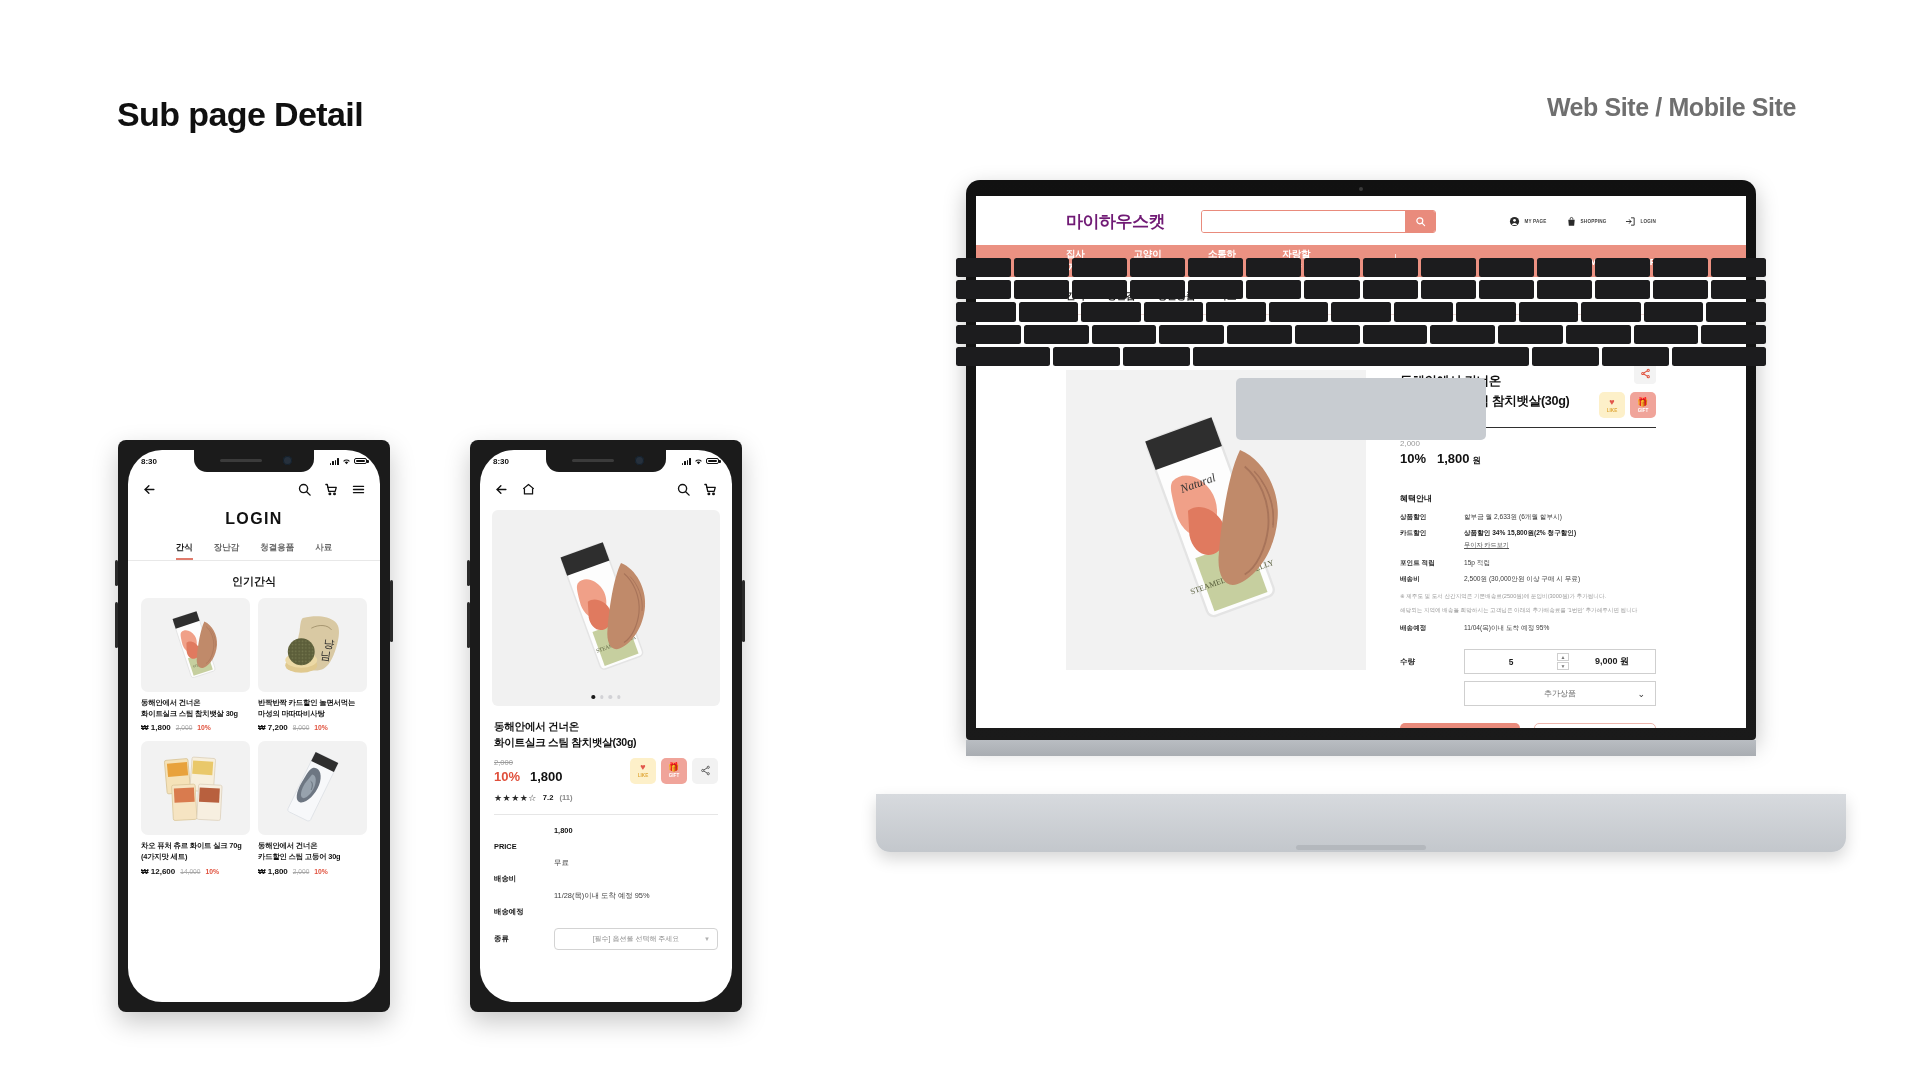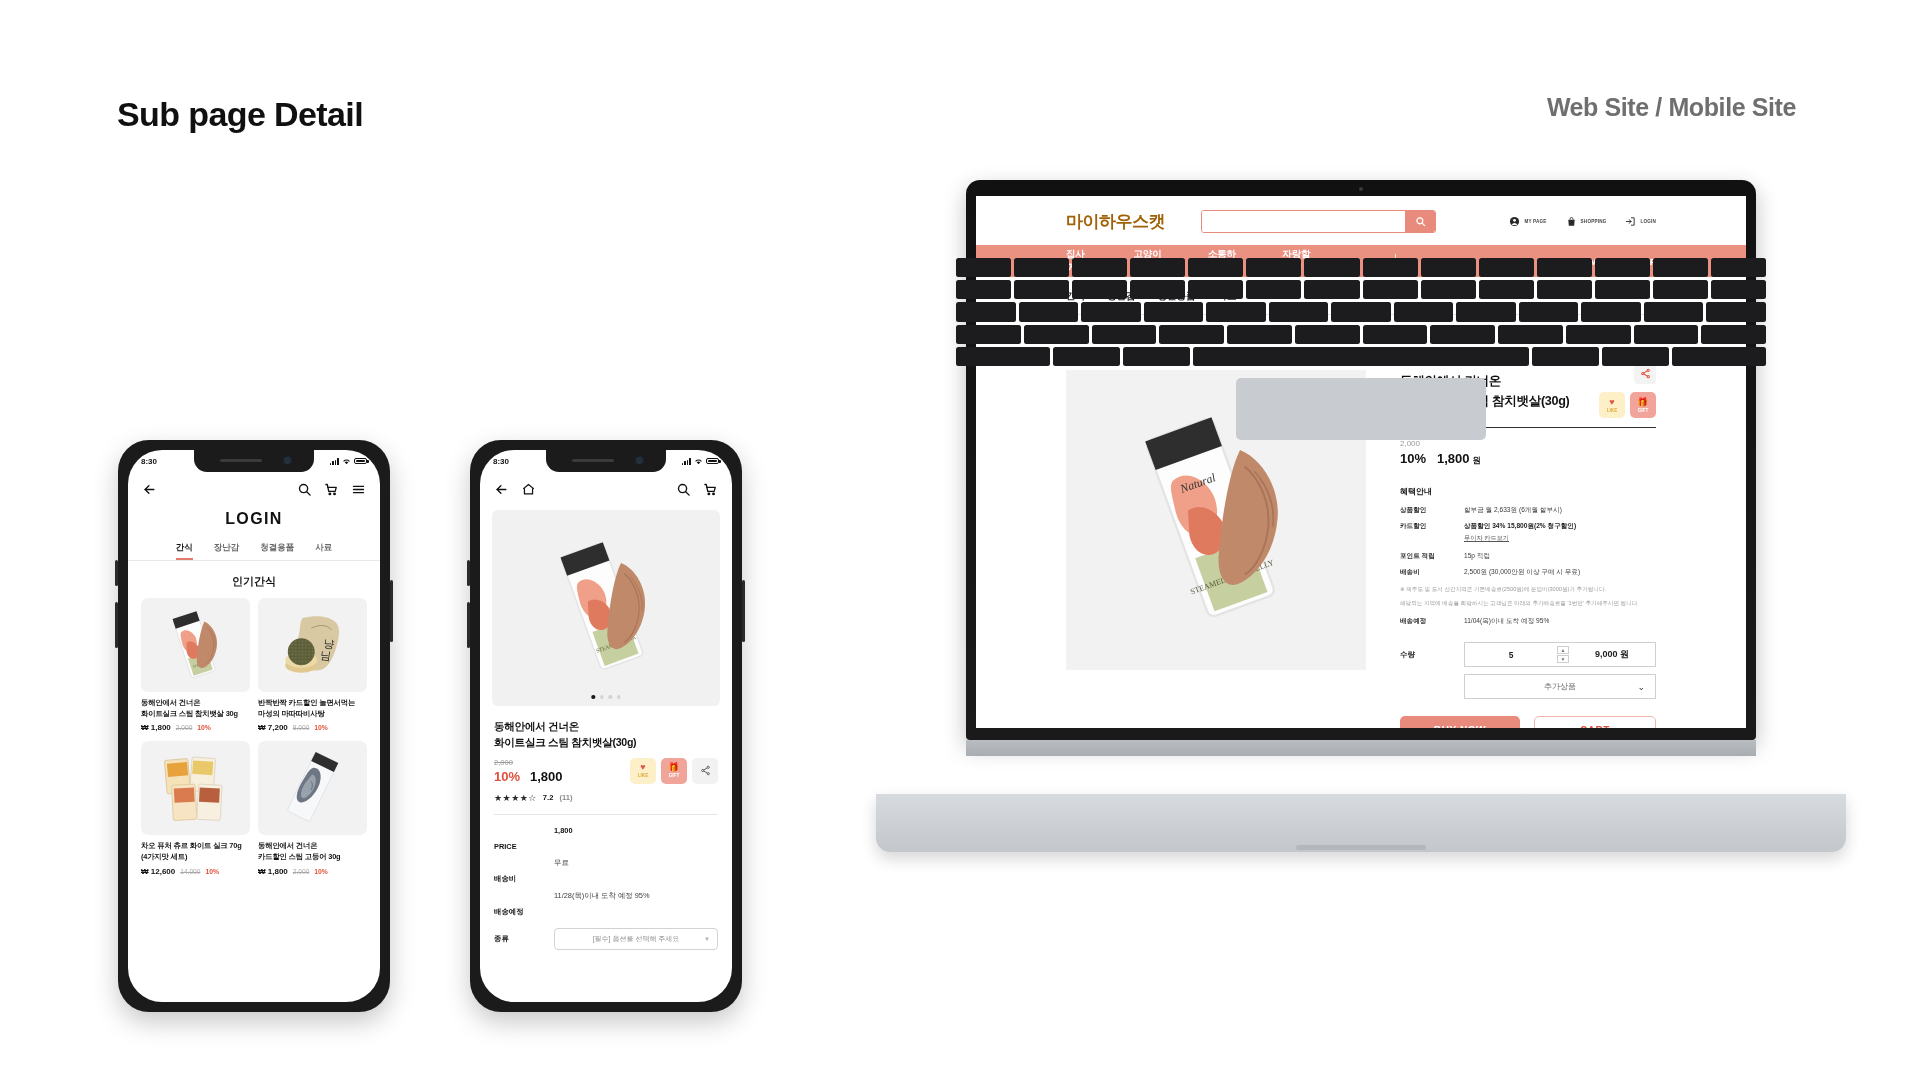--- a/index.html
+++ b/index.html
@@ -20,21 +20,21 @@
   .page-kicker {
     position: absolute; right: 60px; top: 93px;
     font-size: 25px; font-weight: 700; color: #6f6f6f; letter-spacing: -0.4px;
   }
 
   
   .phone {
     position: absolute;
     width: 272px; height: 572px;
     background: #1b1b1b;
-    border-radius: 31px;
+    border-radius: 8px;
     padding: 10px;
     box-shadow: 0 10px 26px rgba(0,0,0,.22);
   }
   .phone::before, .phone::after {
     content: ""; position: absolute; left: -3px; width: 3px; background: #2a2a2a; border-radius: 2px;
   }
   .phone::before { top: 120px; height: 26px; }
   .phone::after  { top: 162px; height: 46px; }
   .phone .side-r { position:absolute; right:-3px; top:140px; width:3px; height:62px; background:#2a2a2a; border-radius:2px;}
   .screen {
@@ -134,21 +134,21 @@
   .laptop { position: absolute; left: 856px; top: 180px; width: 1010px; height: 680px; }
   .lid {
     position:absolute; left:110px; top:0; width: 790px; height: 560px;
     background: linear-gradient(#111,#1a1a1a); border-radius: 14px 14px 4px 4px;
     padding: 16px 10px 12px; box-shadow: 0 8px 22px rgba(0,0,0,.25);
   }
   .lid .cam { position:absolute; top:7px; left:50%; transform:translateX(-50%); width:4px;height:4px;border-radius:50%;background:#3a3a3a;}
   .site { width:100%; height:100%; background:#fff; overflow:hidden; position:relative; }
 
   .s-head { display:flex; align-items:center; padding: 14px 90px 12px; gap: 0; }
-  .brand { font-size: 17px; font-weight: 800; color:#a16207; letter-spacing:-.5px; white-space:nowrap; }
+  .brand { font-size: 17px; font-weight: 800; color:#701a75; letter-spacing:-.5px; white-space:nowrap; }
   .searchwrap { margin-left: 36px; display:flex; width: 235px; height: 23px; border:1.5px solid #e98b7c; border-radius:3px; overflow:hidden;}
   .searchwrap input { flex:1; border:0; outline:0; padding: 0 7px; font-size:9px; font-family:inherit;}
   .searchbtn { width: 30px; background:#e98b7c; display:flex;align-items:center;justify-content:center;cursor:pointer;}
   .util { margin-left:auto; display:flex; align-items:center; gap: 19px; }
   .util .u { display:flex; align-items:center; gap:4px; font-size:4.6px; font-weight:700; color:#444; letter-spacing:.2px;}
   .util .u .gi { width:11px; height:11px; display:block; }
 
   .s-nav {
     background:#eb9182; height: 32px; display:flex; align-items:center;
     padding: 0 90px; gap: 18px; color:#fff; font-size:9.5px; font-weight:800; letter-spacing:-.2px;
@@ -170,21 +170,21 @@
   .share-top { position:absolute; right:0; top:-8px; width:22px;height:22px;border-radius:4px;background:#f3f3f3;display:flex;align-items:center;justify-content:center;}
   .p-title { font-size: 12.6px; font-weight:800; line-height:1.55; color:#111; letter-spacing:-.35px; max-width: 235px;}
   .p-acts { position:absolute; right:0; top:22px; display:flex; gap:5px; }
   .p-rule { height:1px; background:#2f2f2f; margin: 16px 0 0; }
   .p-was { margin-top:11px; font-size:8px; color:#9a9a9a; }
   .p-price { margin-top:3px; display:flex; align-items:baseline; gap:11px; }
   .p-off { font-size:13px; font-weight:800; color:#111; }
   .p-now { font-size:13px; font-weight:800; color:#111; }
   .p-now .w { font-size:8.4px; font-weight:700; margin-left:3px; }
 
-  .benefit { margin-top: 20px; }
+  .benefit { margin-top: 27px; }
   .benefit h4 { font-size:8px; font-weight:800; color:#111; margin-bottom:9px; }
   .b-row { display:flex; gap: 16px; margin-bottom: 7px; }
   .b-k { width: 48px; font-size:6.6px; font-weight:800; color:#2a2a2a; flex:none;}
   .b-v { font-size:6.6px; color:#3a3a3a; }
   .b-v .bb { font-weight:800; color:#1c1c1c; }
   .b-link { display:inline-block; margin-top:3px; font-size:6.2px; color:#555; text-decoration:underline; }
   .fine { font-size:5.6px; color:#9a9a9a; line-height:1.8; margin-top:4px; }
 
   .qty-row { margin-top: 16px; display:flex; align-items:center; gap: 16px; }
   .qty-row .k { width:48px; font-size:7.6px; font-weight:800; color:#2a2a2a; flex:none;}

